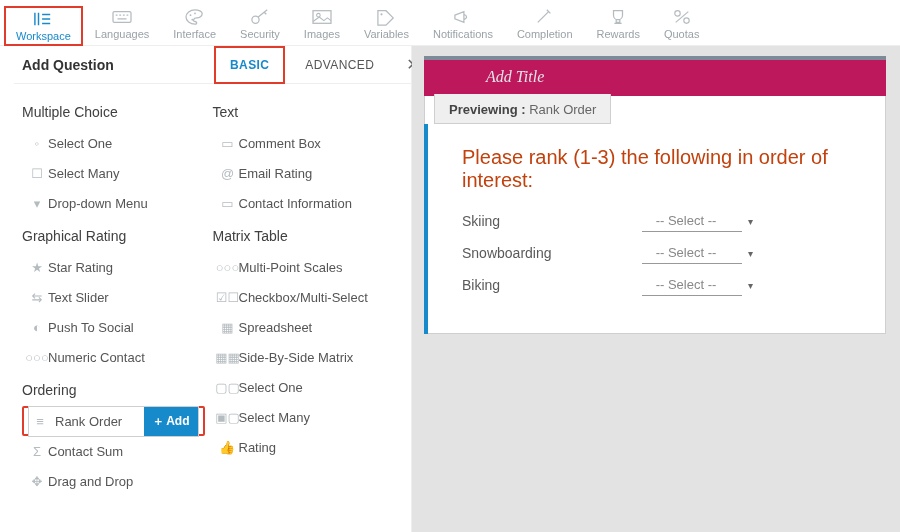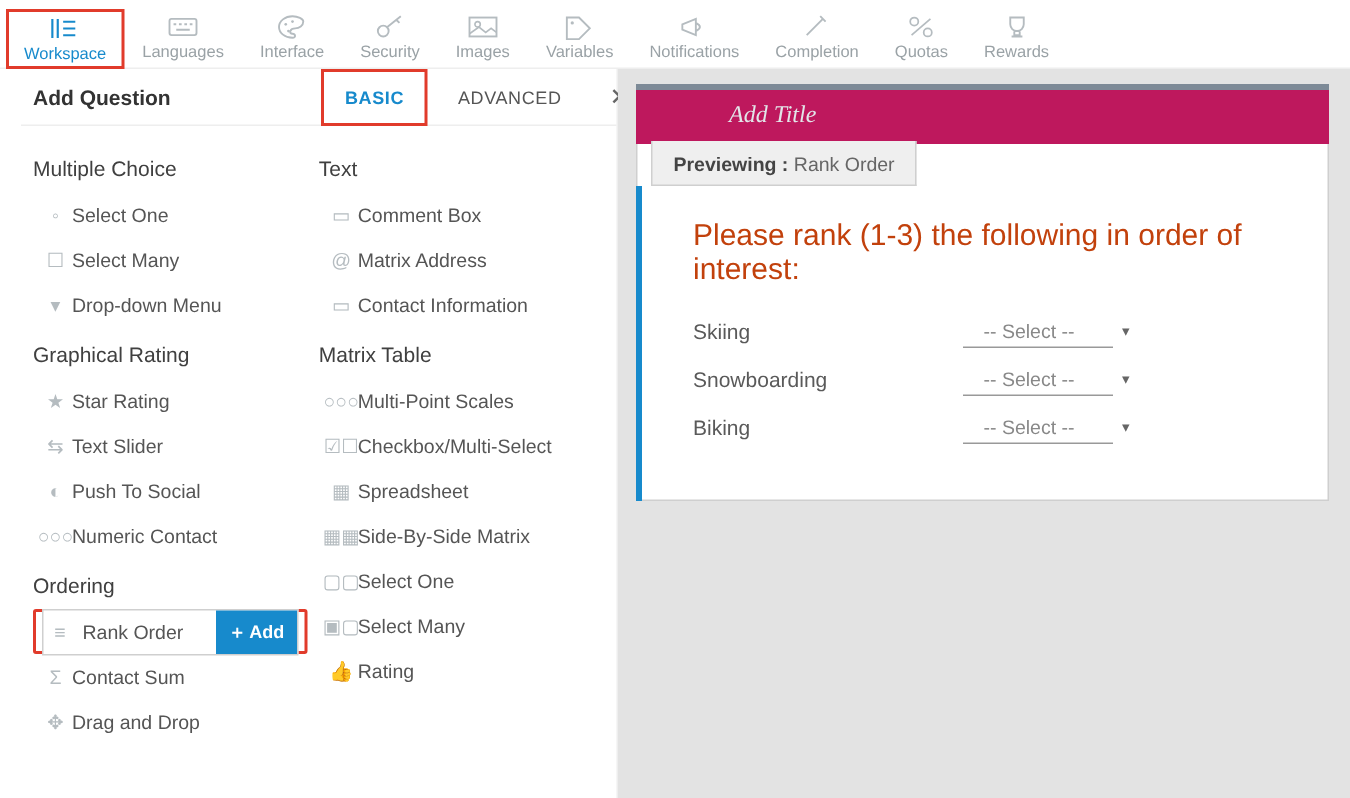--- a/index.html
+++ b/index.html
@@ -1,18 +1,18 @@
 <!DOCTYPE html>
 <html><head>
 <meta charset="utf-8">
 <style>
   * { margin:0; padding:0; box-sizing:border-box; }
   body { font-family: Arial, Helvetica, sans-serif; font-size:13px; color:#333; background:#fff; width:900px; height:532px; overflow:hidden; }
   
-  .toolbar { display:flex; gap:0; padding:6px 4px 0 4px; border-bottom:1px solid #eee; height:46px; align-items:center;}
+  .toolbar { display:flex; gap:0; padding:6px 4px 0 4px; border-bottom:1px solid #eee; height:46px; align-items:flex-start;}
   .tb-item { display:flex; flex-direction:column; align-items:center; justify-content:flex-start; padding:2px 12px 4px 12px; color:#9aa2a6; font-size:11px; cursor:pointer;}
   .tb-item .tb-icon{ width:22px; height:18px; margin-bottom:2px; color:#b5bcc0;}
   .tb-item.workspace{ border:2px solid #e13b2b; padding:2px 10px 2px 10px;}
   .tb-item.workspace .tb-icon{ color:#178acc;}
   .tb-item.workspace span{ color:#178acc;}
   
   .main{ display:flex; height:calc(100% - 46px);margin-left:14px;}
   .left{ width:398px; flex:0 0 398px; border-right:1px solid #eee; display:flex; flex-direction:column;}
   .right{ flex:1; background:#e3e3e3; padding:10px 14px 0 12px;}
   
@@ -118,34 +118,34 @@
     <span class="tb-icon">
       <svg viewBox="0 0 24 20" width="22" height="18">
           <path d="M4 16 L16 4 M14 2 L18 6 M6 6 L6 6 M20 12 L20 12" stroke="currentColor" stroke-width="1.4"></path>
         </svg>
     </span>
     <span>Completion</span>
   </div>
   <div class="tb-item">
     <span class="tb-icon">
       <svg viewBox="0 0 24 20" width="22" height="18">
+          <path d="M7 3 H17 V8 A5 5 0 0 1 7 8 Z M10 13 H14 V16 H10 Z M8 17 H16" fill="none" stroke="currentColor" stroke-width="1.4"></path>
+        </svg>
+    </span>
+    <span>Rewards</span>
+  </div>
+  <div class="tb-item">
+    <span class="tb-icon">
+      <svg viewBox="0 0 24 20" width="22" height="18">
           <circle cx="7" cy="6" r="3" fill="none" stroke="currentColor" stroke-width="1.3"></circle>
           <circle cx="17" cy="14" r="3" fill="none" stroke="currentColor" stroke-width="1.3"></circle>
           <path d="M5 16 L19 4" stroke="currentColor" stroke-width="1.3"></path>
         </svg>
     </span>
     <span>Quotas</span>
-  </div>
-  <div class="tb-item">
-    <span class="tb-icon">
-      <svg viewBox="0 0 24 20" width="22" height="18">
-          <path d="M7 3 H17 V8 A5 5 0 0 1 7 8 Z M10 13 H14 V16 H10 Z M8 17 H16" fill="none" stroke="currentColor" stroke-width="1.4"></path>
-        </svg>
-    </span>
-    <span>Rewards</span>
   </div>
 </div>
 
 <div class="main">
 
   <div class="left">
     <div class="left-header">
       <div class="lh-title">Add Question</div>
       <div class="lh-tabs">
         <div class="lh-tab basic">BASIC</div>
@@ -172,21 +172,21 @@
           </div>
       </div>
       <div class="col">
         <div class="group-title">Text</div>
         <div class="opt-row">
             <span class="oi">▭</span>
             <span>Comment Box</span>
           </div>
         <div class="opt-row">
             <span class="oi">@</span>
-            <span>Matrix Address</span>
+            <span>Email Rating</span>
           </div>
         <div class="opt-row">
             <span class="oi">▭</span>
             <span>Contact Information</span>
           </div>
       </div>
 
       <div class="col">
         <div class="group-title">Graphical Rating</div>
         <div class="opt-row">

